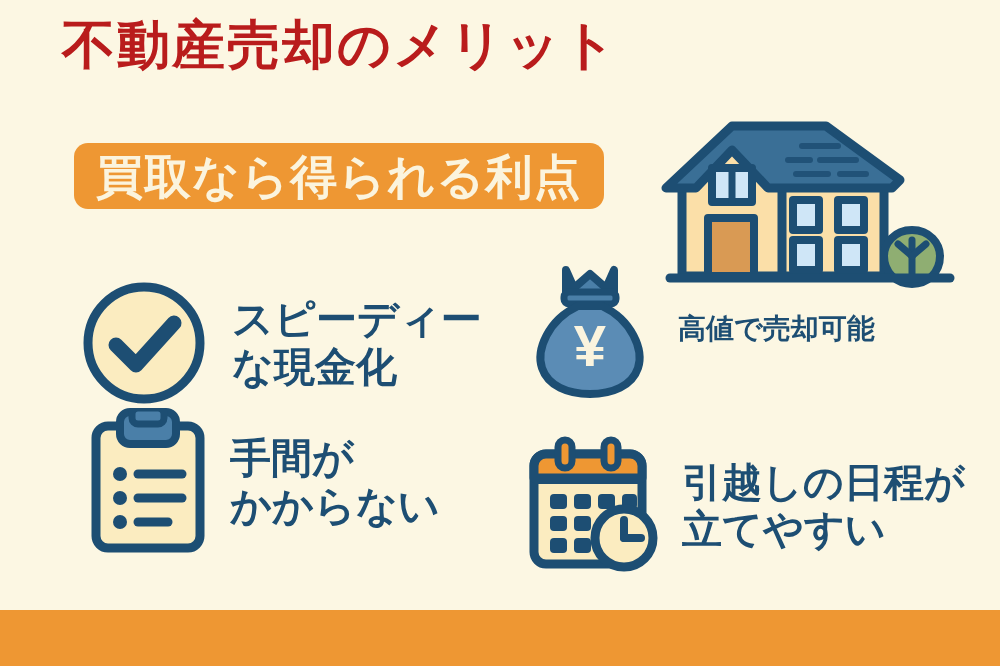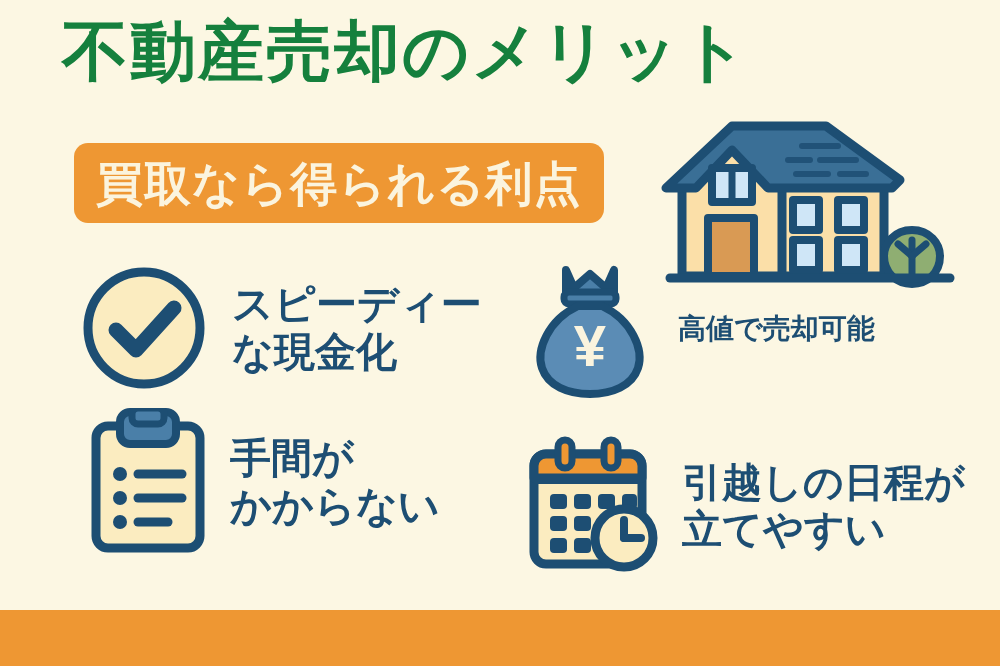--- a/index.html
+++ b/index.html
@@ -8,42 +8,42 @@
     width:1000px;height:666px;overflow:hidden;
     background:#FCF7E3;
     font-family:"Liberation Sans","DejaVu Sans",sans-serif;
     -webkit-font-smoothing:antialiased;
   }
   #stage{position:relative;width:1000px;height:666px;background:#FCF7E3;}
 
   
   .title{
     position:absolute;left:62px;top:18px;
-    font-size:66px;line-height:1.0;font-weight:bold;
-    color:#15803d;letter-spacing:2px;white-space:nowrap;
+    font-size:53px;line-height:1.0;font-weight:bold;
+    color:#b91c1c;letter-spacing:2px;white-space:nowrap;
   }
 
   
   .badge{
     position:absolute;left:74px;top:143px;
-    height:80px;padding:0 22px;
+    height:66px;padding:0 22px;
     background:#EE9733;border-radius:14px;
     display:flex;align-items:center;
   }
   .badge-text{
     font-size:47px;font-weight:bold;color:#FBF4DE;
     letter-spacing:1px;white-space:nowrap;line-height:1;
   }
 
   
   .bottom-bar{position:absolute;left:0;bottom:0;width:1000px;height:56px;background:#EE9733;}
 
   
   .benefit{position:absolute;display:flex;align-items:center;}
-  .b1{left:78px;top:262px;justify-content:center;}
+  .b1{left:78px;top:277px;justify-content:center;}
   .b2{left:528px;top:258px;}
   .b3{left:88px;top:408px;}
   .b4{left:524px;top:436px;}
 
   .b-icon{flex:0 0 auto;display:block;}
   .b-label{
     margin-left:22px;
     font-size:41px;font-weight:bold;color:#1D4E73;
     line-height:1.18;letter-spacing:0px;white-space:pre-line;
   }

